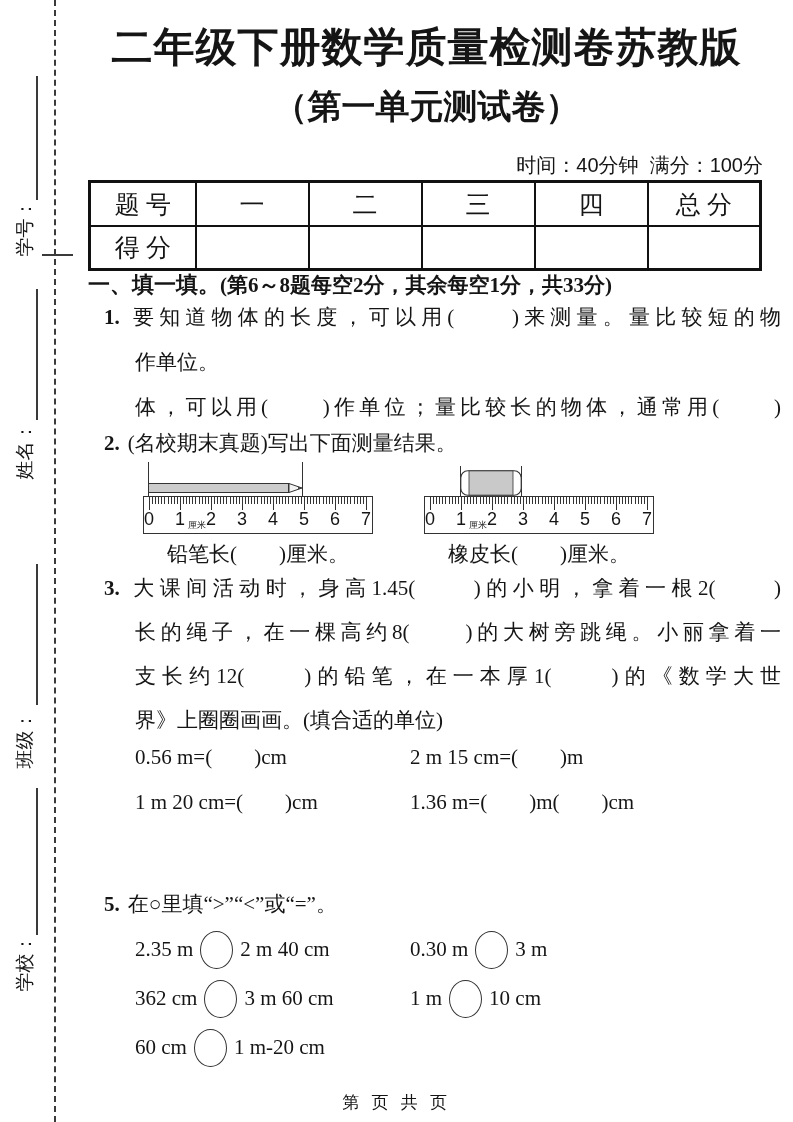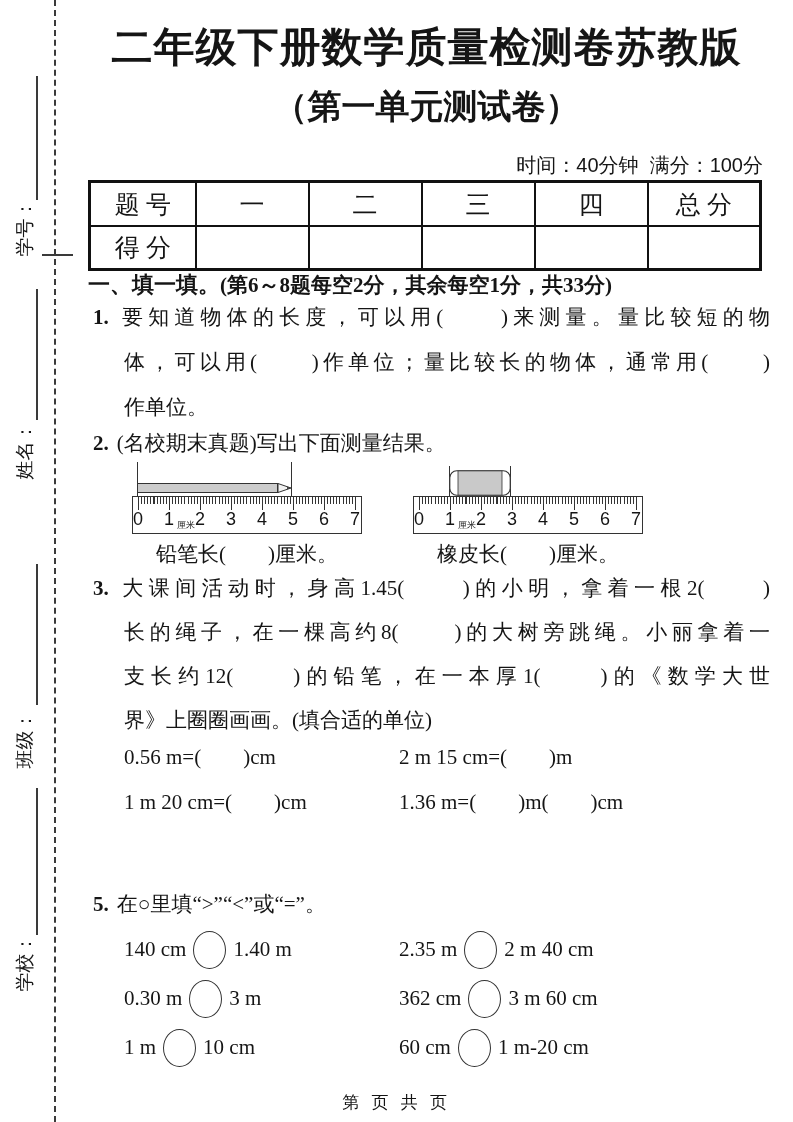--- a/index.html
+++ b/index.html
@@ -33,21 +33,21 @@
   table.score td{border:2px solid #111;text-align:center;vertical-align:middle;padding:0;}
   tr.r1 td{height:42px;}
   tr.r2 td{height:41px;}
 
   
   .section{position:absolute;top:270px;left:0;font-size:22px;white-space:nowrap;}
   .section .stitle{font-weight:700;}
   .section .snote{font-weight:600;font-size:21px;}
 
   
-  .q{position:absolute;left:5px;width:677px;font-size:21px;}
+  .q{position:absolute;left:16px;width:677px;font-size:21px;}
   .qline{line-height:45px;height:45px;overflow:hidden;}
   #q3 .qline{line-height:44px;height:44px;}
   .just{text-align:justify;text-align-last:justify;}
   .indent{padding-left:31px;}
   .qnum{font-weight:700;margin-right:8px;}
   .qhead{line-height:30px;height:30px;}
   #q1{top:295px}
   #q2{top:428px}
   #q3{top:566px}
   #q4{top:731px}
@@ -142,22 +142,22 @@
       </tr>
     </tbody>
       </table>
 
     <div class="section">
       <span class="stitle">一、填一填。</span><span class="snote">(第6～8题每空2分，其余每空1分，共33分)</span>
     </div>
 
     <div class="q" id="q1">
       <div class="qline just"><b class="qnum">1.</b><span>要知道物体的长度，可以用(　　)来测量。量比较短的物</span></div>
+      <div class="qline indent"><span>作单位。</span></div>
       <div class="qline just indent"><span>体，可以用(　　)作单位；量比较长的物体，通常用(　　)</span></div>
-      <div class="qline indent"><span>作单位。</span></div>
     </div>
 
     <div class="q" id="q2">
       <div class="qhead"><b class="qnum">2.</b><span>(名校期末真题)写出下面测量结果。</span></div>
 
       <div class="fig-row">
 
         <div class="fig">
           <div class="obj-area">
             <div class="guide g-p0"></div>
@@ -223,25 +223,20 @@
         <div class="expr">2 m 15 cm=(　　)m</div>
         <div class="expr">1 m 20 cm=(　　)cm</div>
         <div class="expr">1.36 m=(　　)m(　　)cm</div>
       </div>
     </div>
 
     <div class="q" id="q5">
       <div class="qhead"><b class="qnum">5.</b><span>在○里填“&gt;”“&lt;”或“=”。</span></div>
       <div class="grid5">
         <div class="cmp">
-            <span>140 cm</span>
-            <span class="circle"></span>
-            <span>1.40 m</span>
-          </div>
-        <div class="cmp">
             <span>2.35 m</span>
             <span class="circle"></span>
             <span>2 m 40 cm</span>
           </div>
         <div class="cmp">
             <span>0.30 m</span>
             <span class="circle"></span>
             <span>3 m</span>
           </div>
         <div class="cmp">

